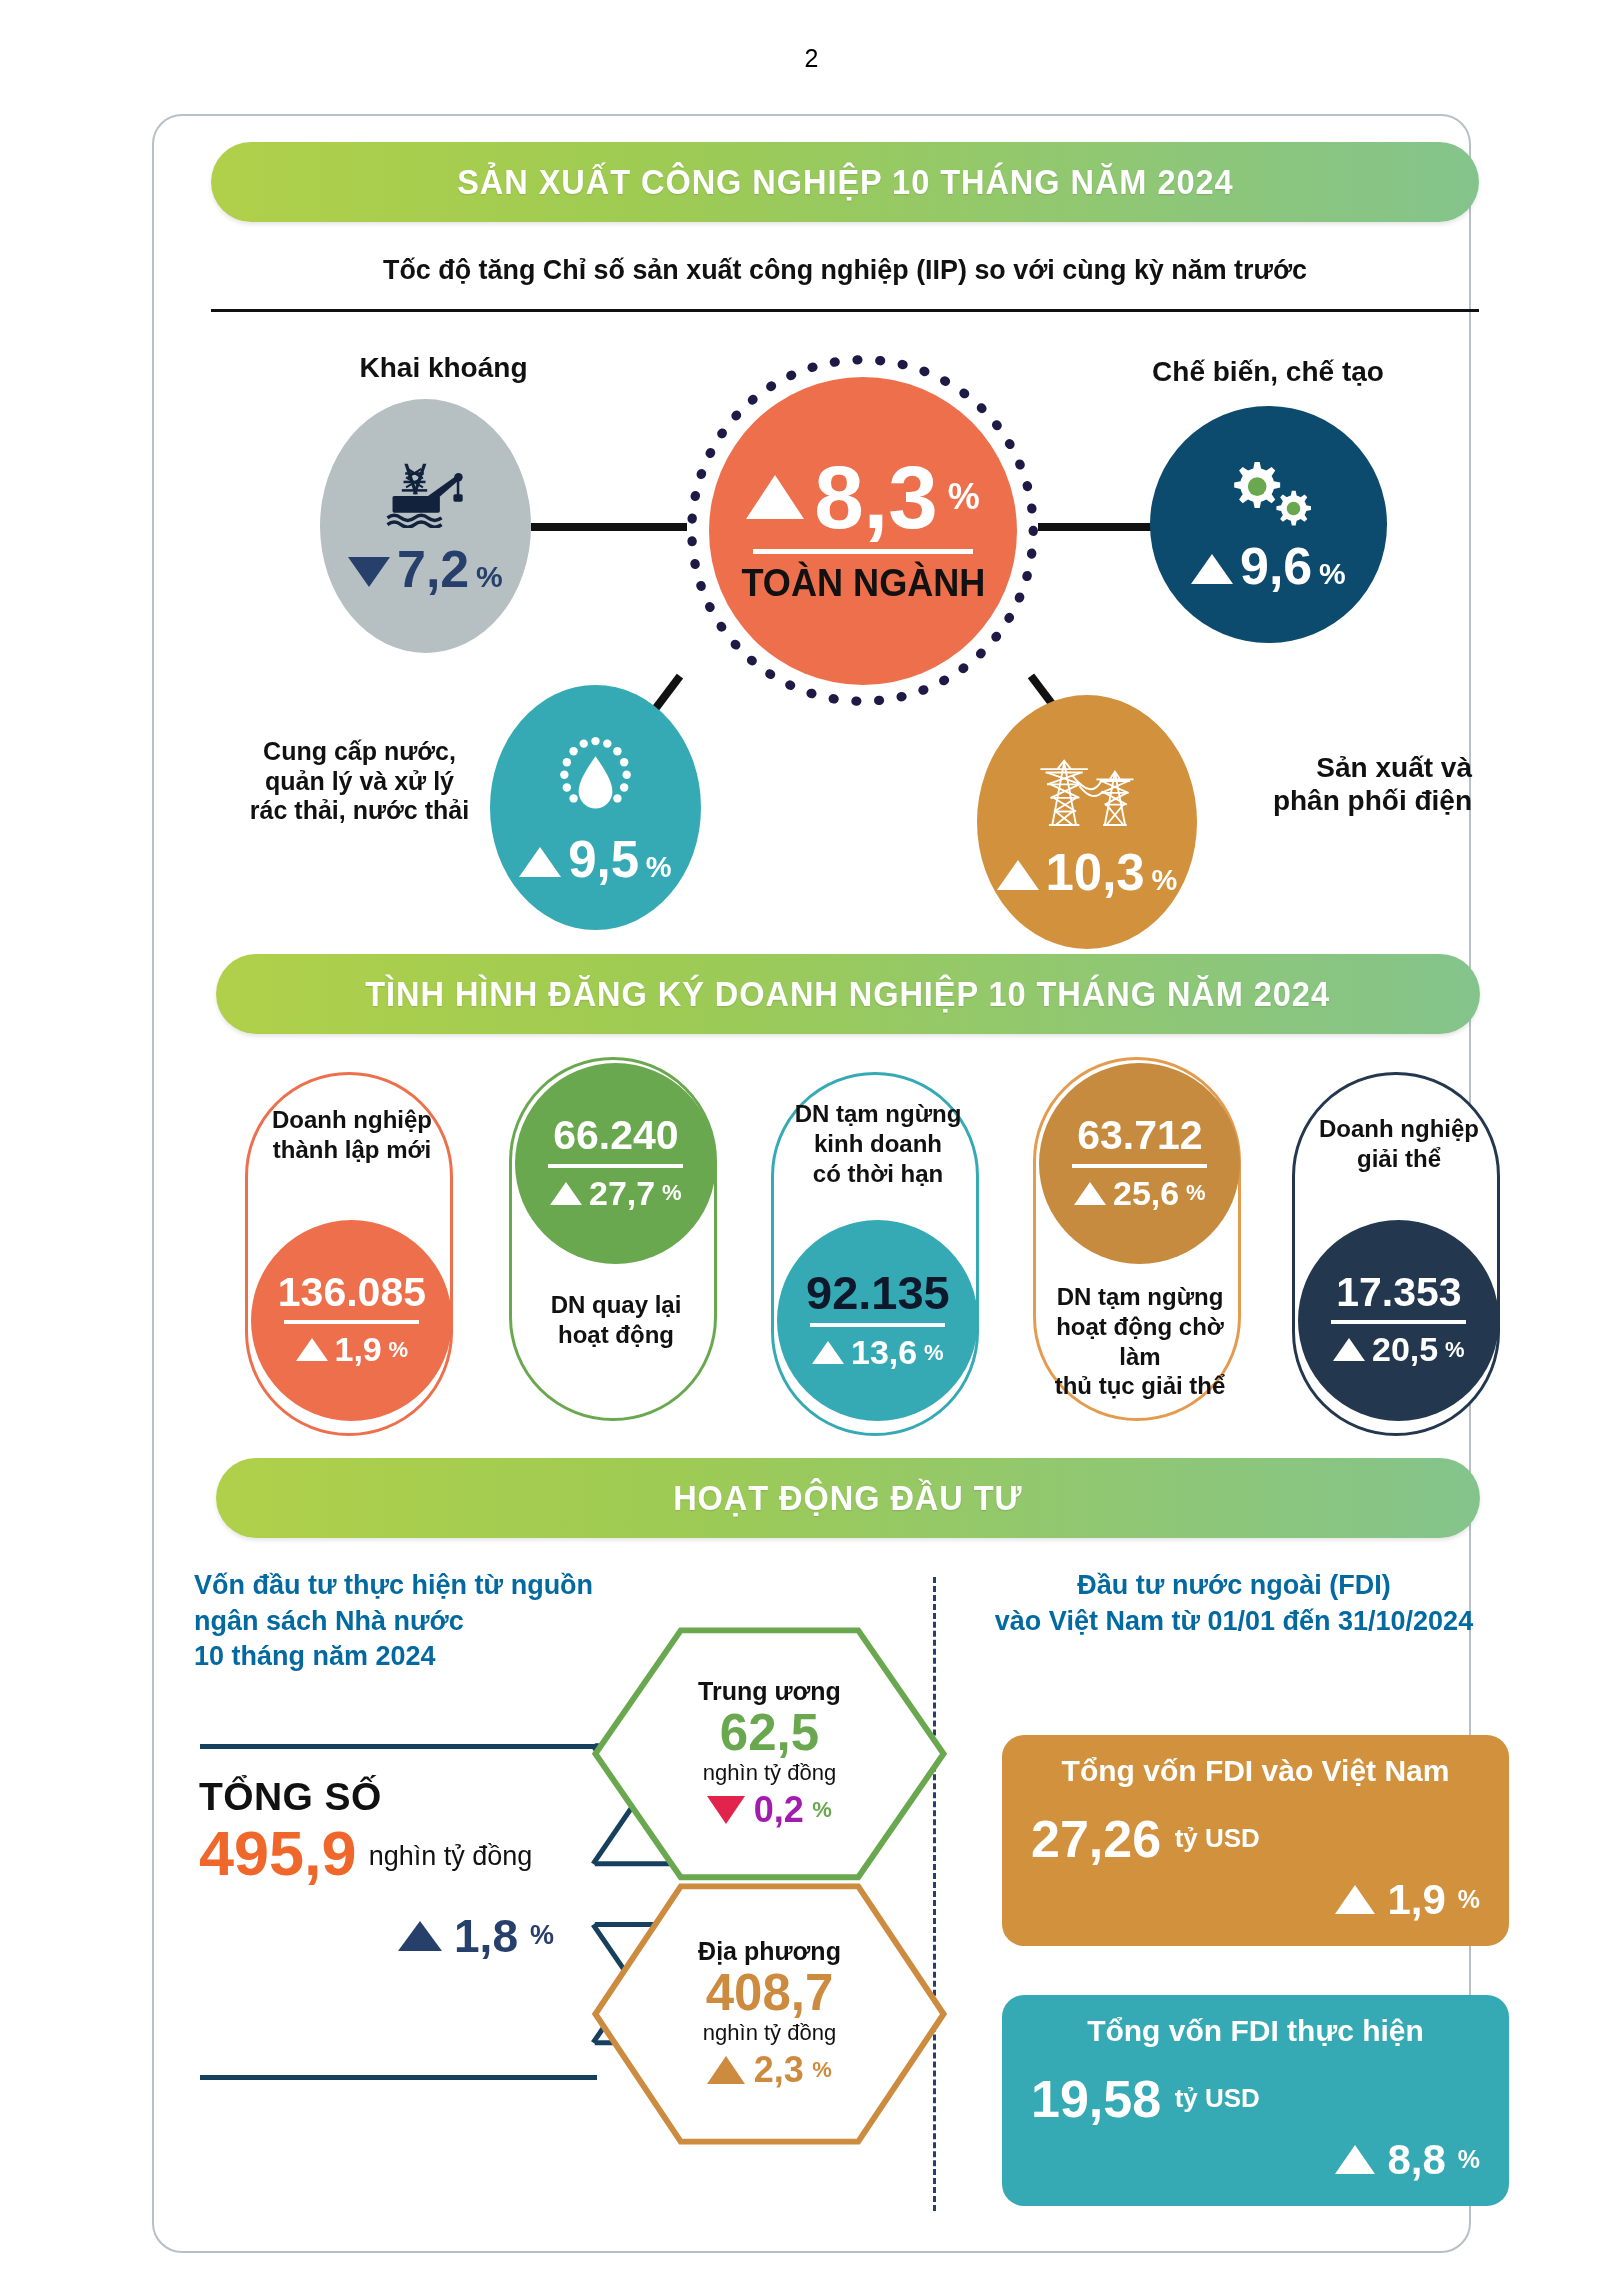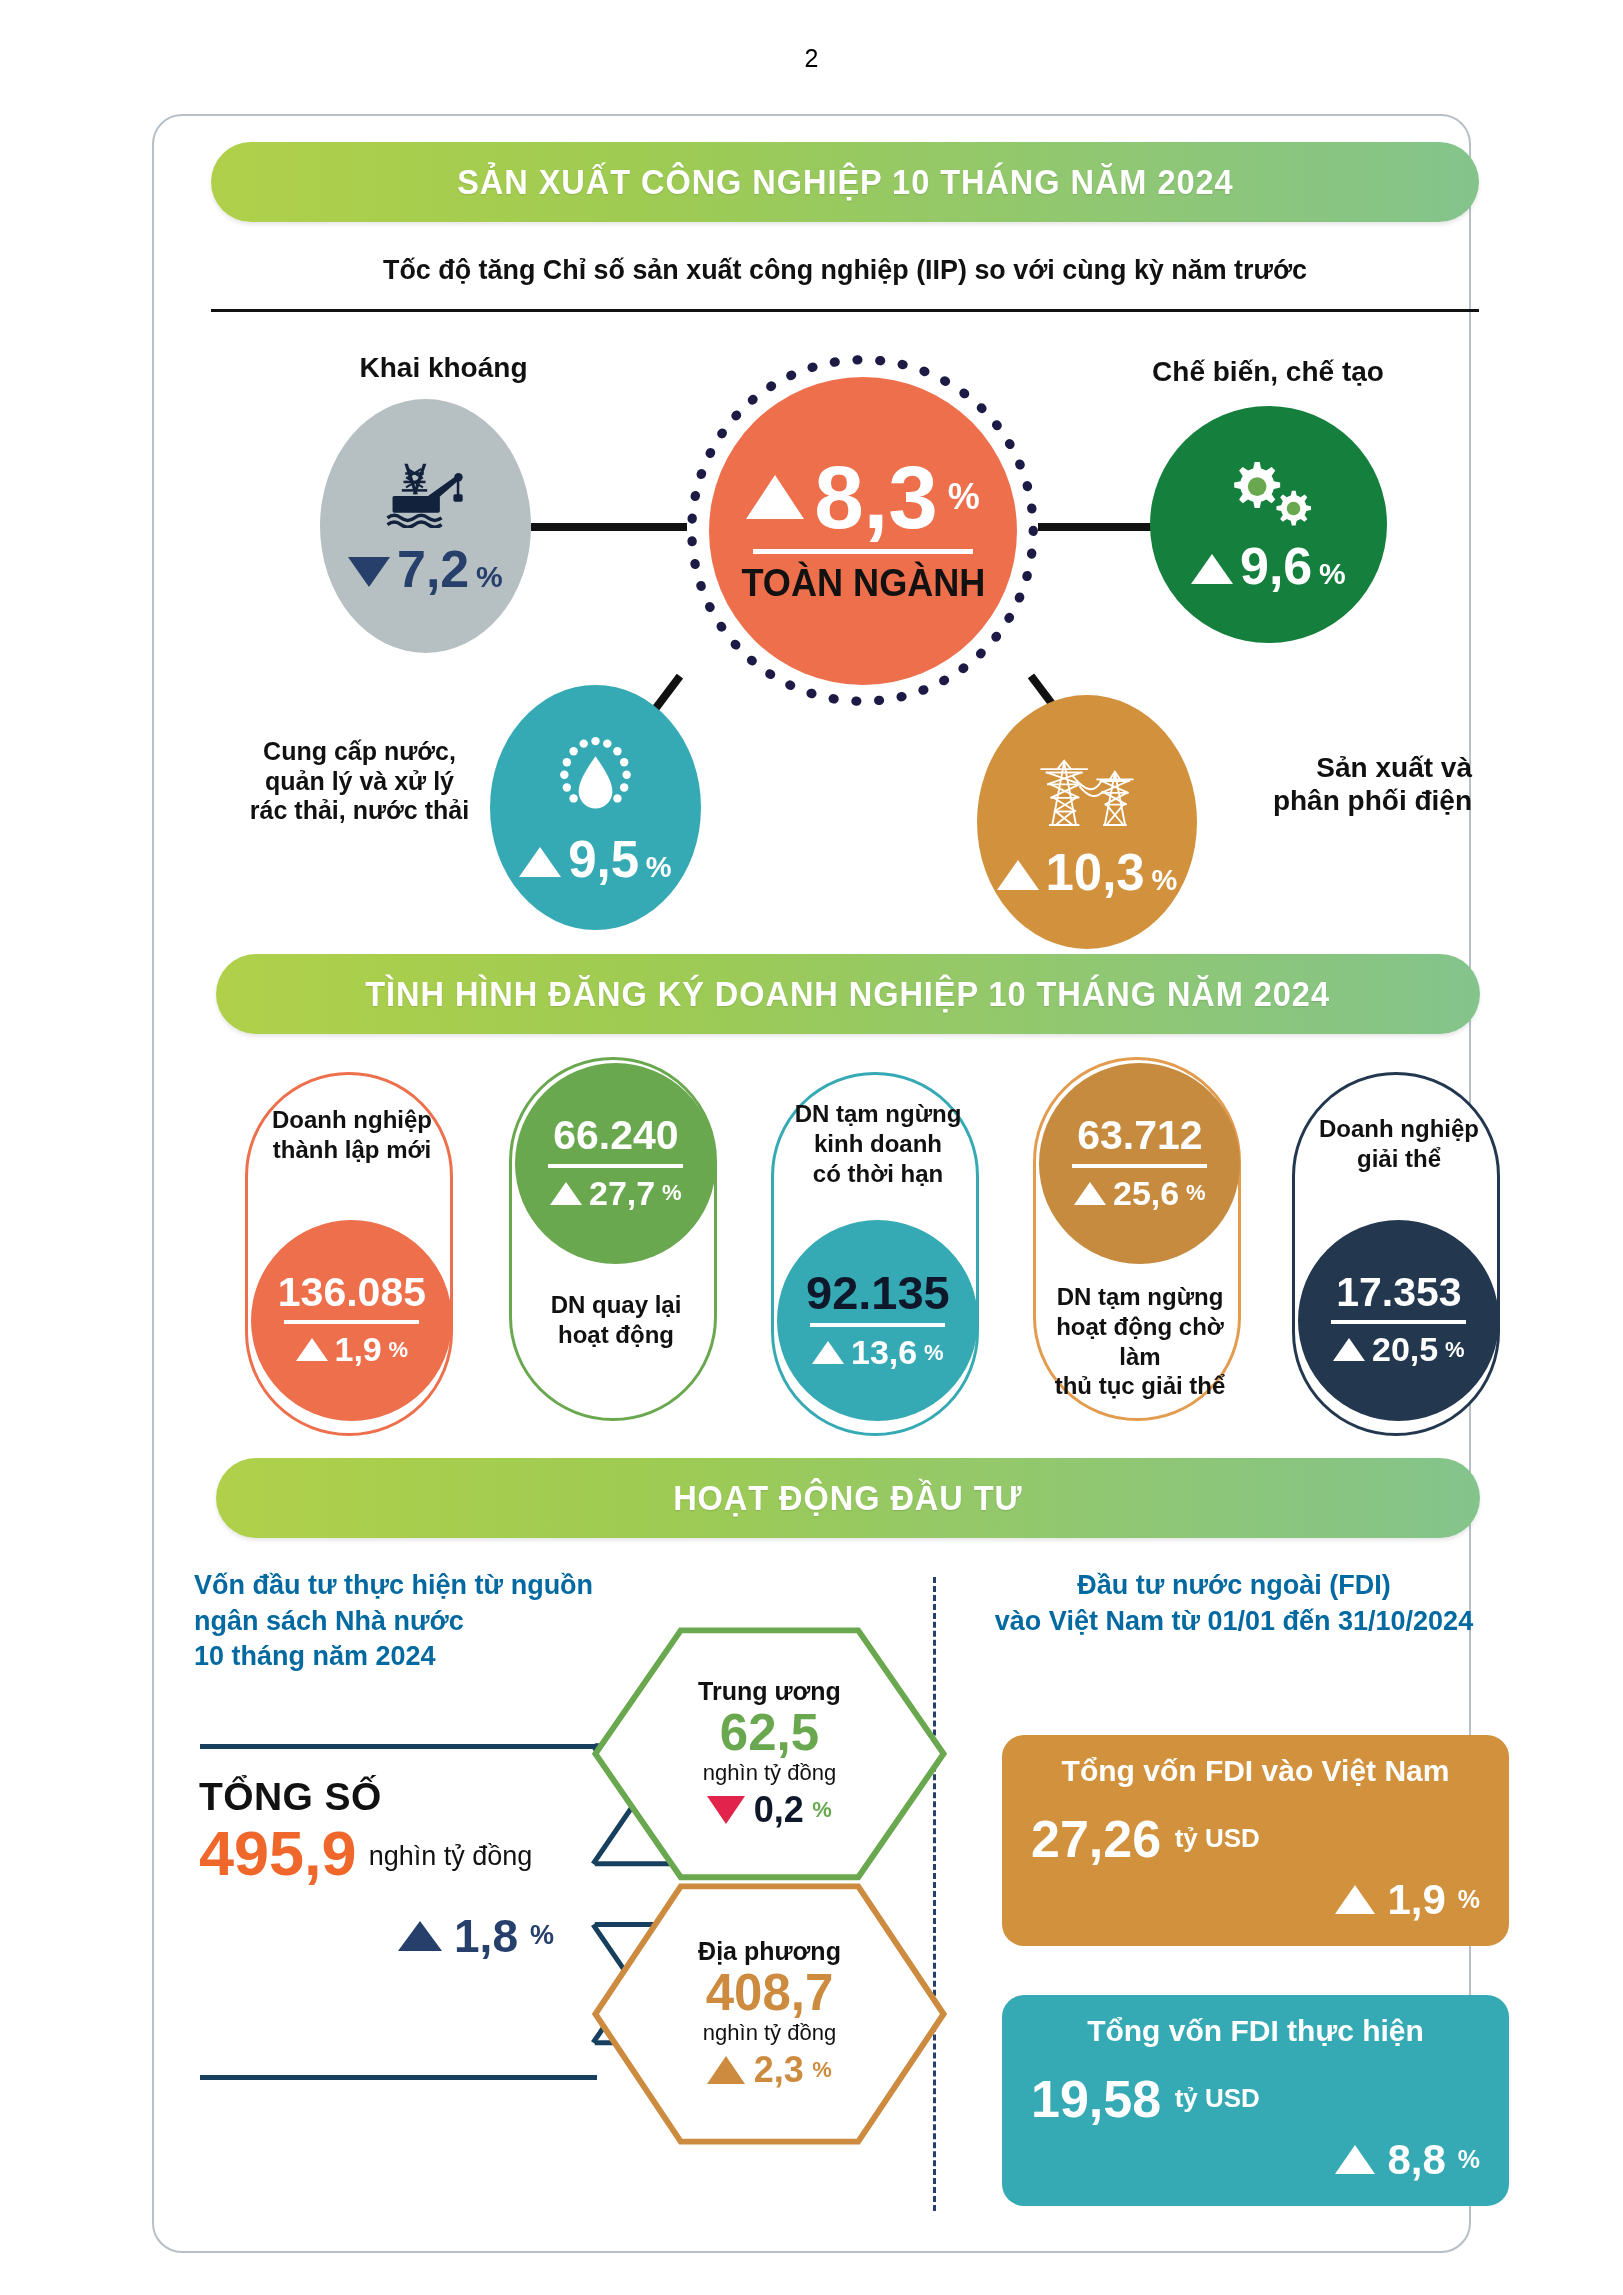--- a/index.html
+++ b/index.html
@@ -89,21 +89,21 @@
   #centerCircle .caption { color:#111; font-size:38px; font-weight:bold; transform:scaleX(.95);}
 
   
   #mining { left:320px; top:399px; width:211px; height:254px; background:#b6bfc2; }
   #mining .num { color:#27406b; font-size:52px; }
   #mining .pc  { color:#27406b; font-size:30px; }
   .lbl { position:absolute; font-size:28px; font-weight:bold; color:#111; line-height:1.18; }
   #lblMining { left:338px; top:351px; width:211px; text-align:center; }
 
   
-  #manu { left:1150px; top:406px; width:237px; height:237px; background:#15803d;text-align:right; }
+  #manu { left:1150px; top:406px; width:237px; height:237px; background:#0c4a6e;text-align:right; }
   #manu .num { color:#fff; font-size:52px; }
   #manu .pc { color:#fff; font-size:30px; }
   #lblManu { left:1099px; top:355px; width:338px; text-align:center; }
 
   
   #water { left:490px; top:685px; width:211px; height:245px; background:#36aab4; }
   #water .num { color:#fff; font-size:51px; }
   #water .pc { color:#fff; font-size:29px; }
   #lblWater { left:237px; top:737px; width:245px; text-align:center; font-size:25px; }
 
@@ -442,21 +442,21 @@
   <div class="hex" style="left:592px;top:59px;width:355px;height:254px;">
     <svg class="hexbody" viewBox="0 0 420 300">
       <polygon points="105,4 315,4 416,150 315,296 105,296 4,150" fill="#fff" stroke="#6aa84f" stroke-width="7"></polygon>
     </svg>
     <div class="hextext">
       <div class="t">Trung ương</div>
       <div class="v" style="color:#6aa84f;">62,5</div>
       <div class="u">nghìn tỷ đồng</div>
       <div class="pr">
         <span style="width:0;height:0;border-left:19.4px solid transparent;border-right:19.4px solid transparent;border-top:28px solid #e2234b;display:inline-block;"></span>
-        <span class="pv" style="color:#0f172a;">0,2</span>
+        <span class="pv" style="color:#a21caf;">0,2</span>
         <span class="pp" style="color:#6aa84f;">%</span>
       </div>
     </div>
   </div>
 
   <div class="hex" style="left:592px;top:315px;width:355px;height:262px;">
     <svg class="hexbody" viewBox="0 0 420 310">
       <polygon points="105,4 315,4 416,155 315,306 105,306 4,155" fill="#fff" stroke="#cd8b3f" stroke-width="7"></polygon>
     </svg>
     <div class="hextext">

